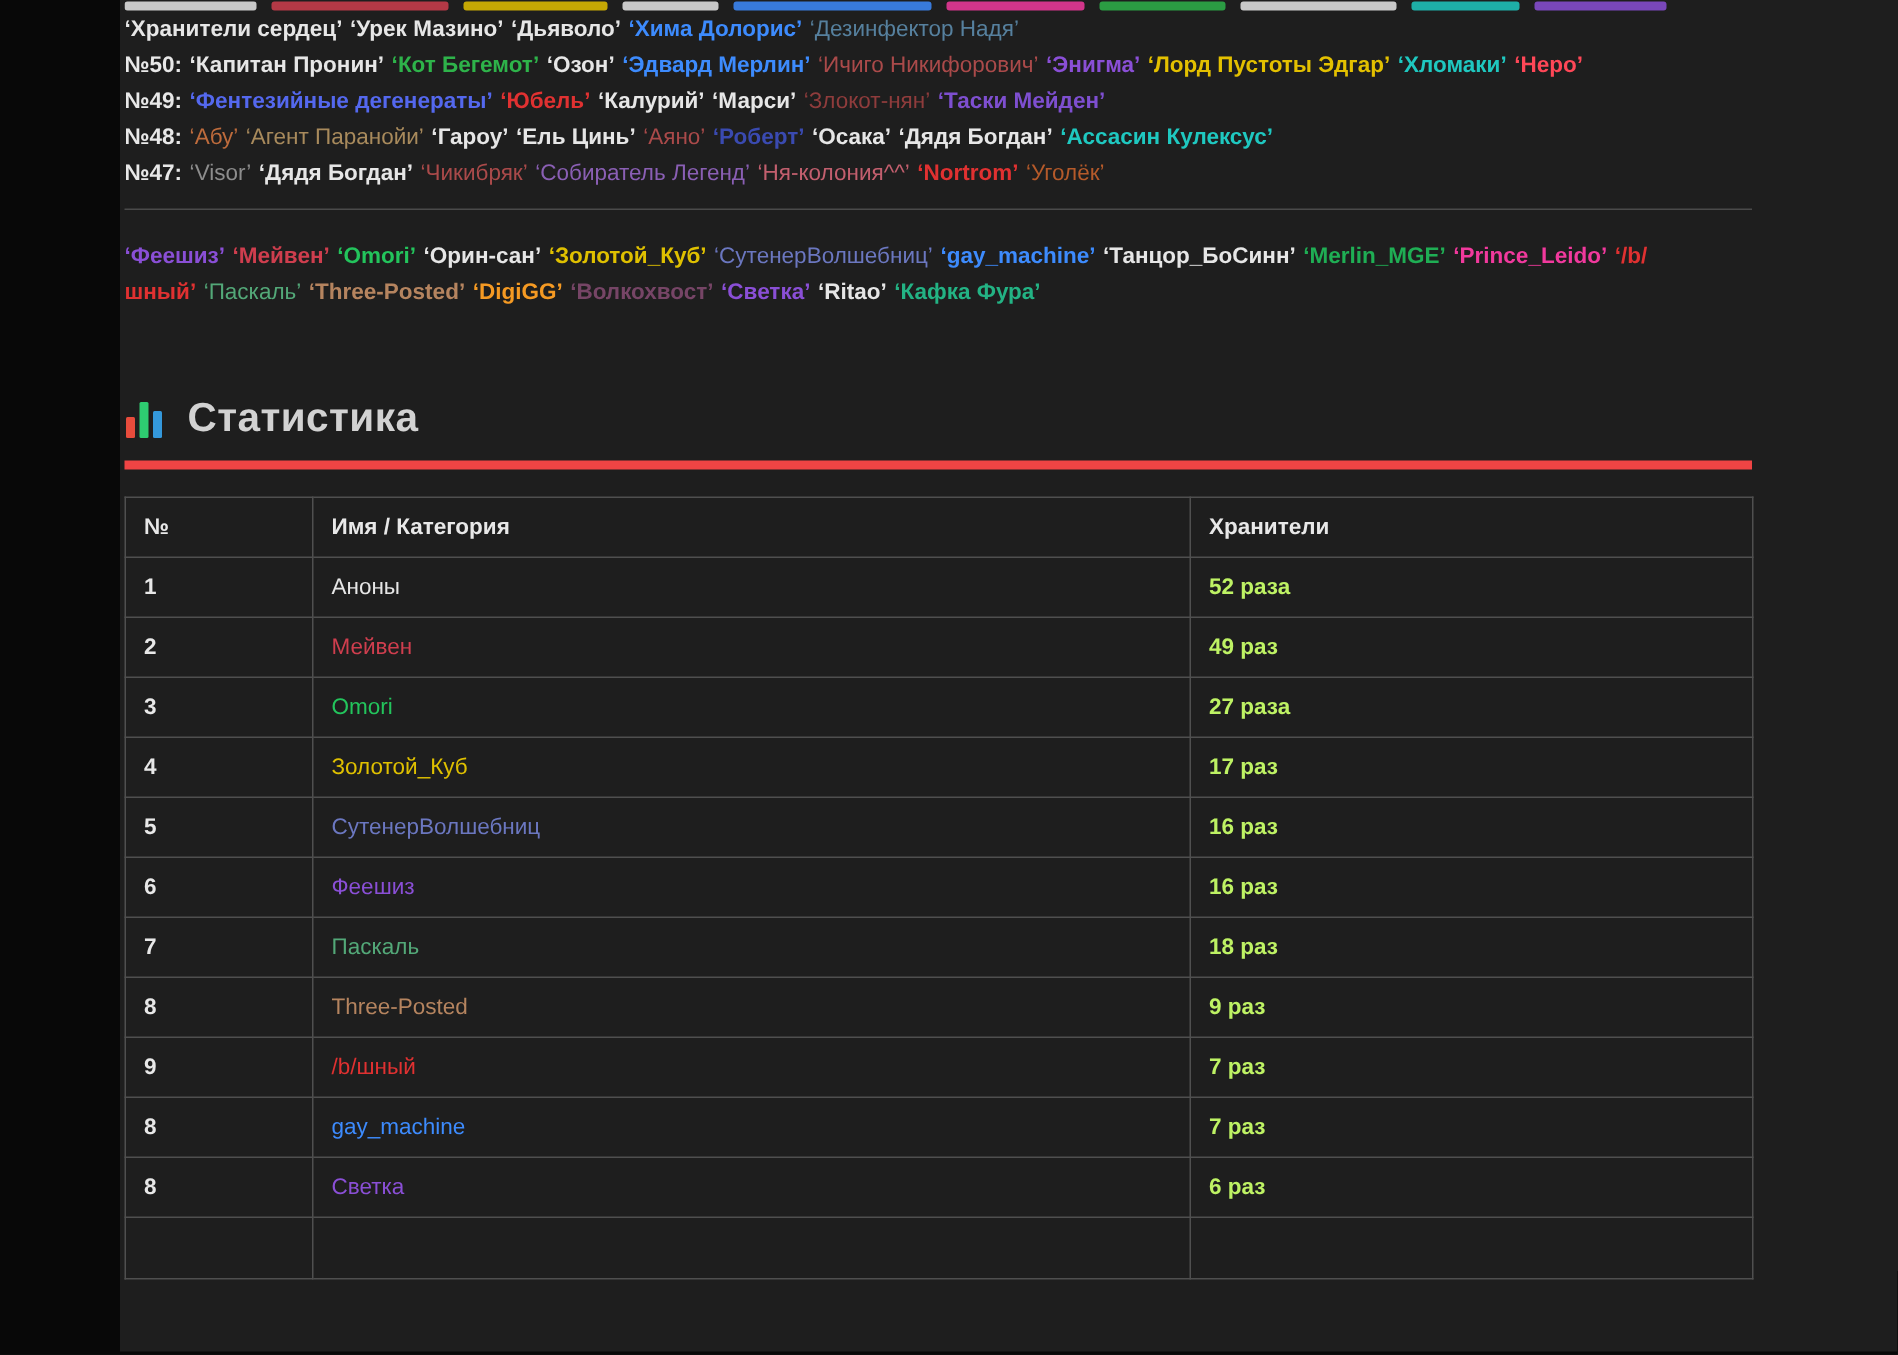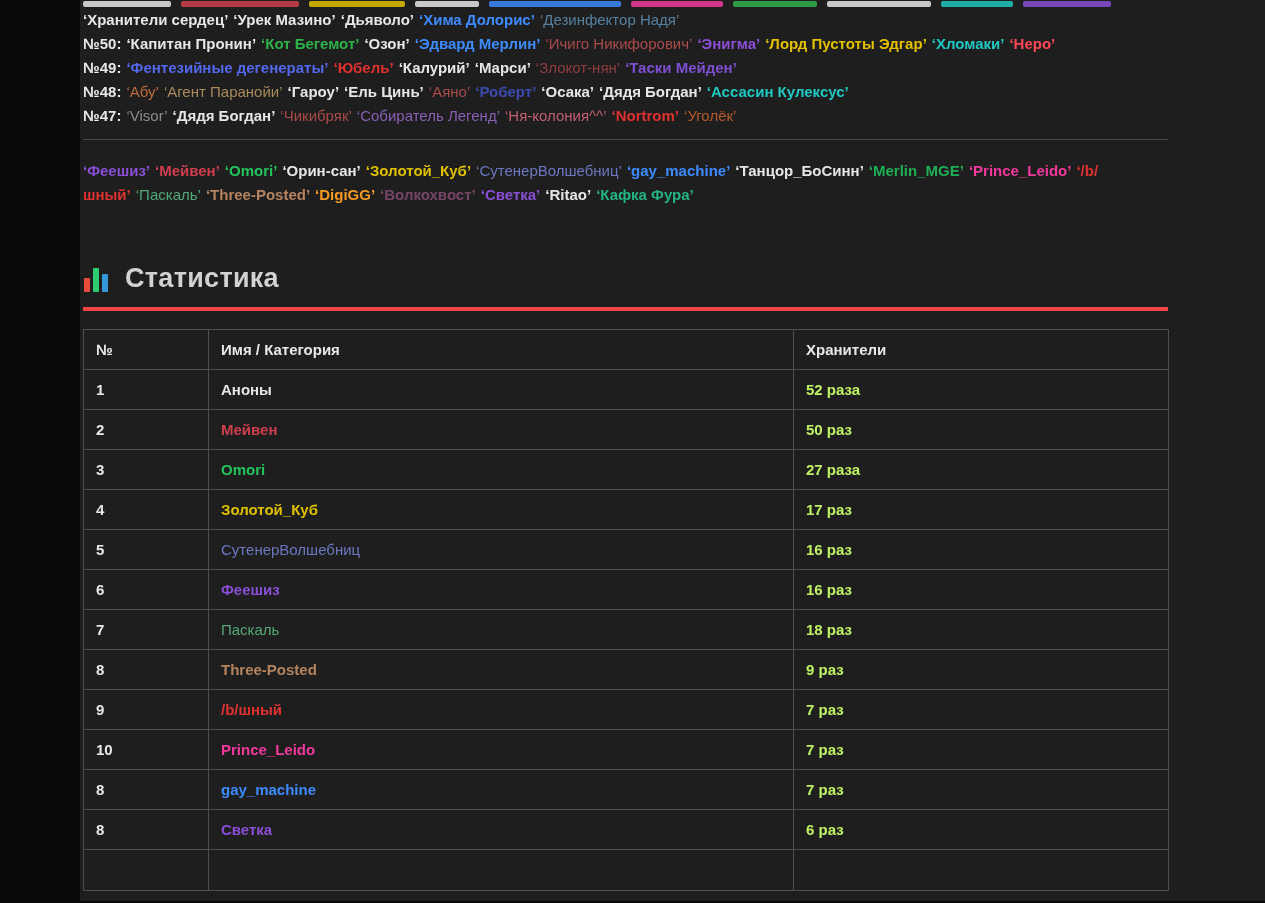--- a/index.html
+++ b/index.html
@@ -69,21 +69,21 @@
     margin: 0;
   }
   
   .stats-heading {
     margin-top: 56px;
     width: 1085px;
     display: flex;
     align-items: center;
     gap: 14px;
     padding-bottom: 13px;
-    border-bottom: 4px solid #ef4444;
+    border-bottom: 6px solid #ef4444;
   }
   .chart-icon {
     width: 27px; height: 26px;
     display: inline-flex;
     align-items: flex-end;
     gap: 3px;
     padding-left: 1px;
   }
   .chart-icon i {
     display: inline-block;
@@ -118,21 +118,21 @@
   }
   td.col-num {
     font-weight: 700;
     color: #e8e8e8;
   }
   td.col-count {
     color: #bef264;
     font-weight: 600;
   }
   td .row-name { font-weight: 400; }
-  td .row-name.b { font-weight: 700; }
+  td .row-name.b { font-weight: 400; }
   tr.clipped-row td { height: 20px; }
 </style>
 </head>
 <body>
 
 <div class="page">
   <div class="content">
 
     <div class="clipped-line">
         <span class="frag" style="background: rgb(230, 230, 230); width: 88px;"></span>
@@ -183,21 +183,21 @@
       </thead>
       <tbody>
           <tr>
             <td class="col-num">1</td>
             <td><span class="row-name b" style="color: rgb(230, 230, 230);">Аноны</span></td>
             <td class="col-count">52 раза</td>
           </tr>
           <tr>
             <td class="col-num">2</td>
             <td><span class="row-name b" style="color: rgb(207, 62, 78);">Мейвен</span></td>
-            <td class="col-count">50 раз</td>
+            <td class="col-count">49 раз</td>
           </tr>
           <tr>
             <td class="col-num">3</td>
             <td><span class="row-name b" style="color: rgb(35, 196, 92);">Omori</span></td>
             <td class="col-count">27 раза</td>
           </tr>
           <tr>
             <td class="col-num">4</td>
             <td><span class="row-name b" style="color: rgb(223, 192, 0);">Золотой_Куб</span></td>
             <td class="col-count">17 раз</td>
@@ -218,25 +218,20 @@
             <td class="col-count">18 раз</td>
           </tr>
           <tr>
             <td class="col-num">8</td>
             <td><span class="row-name b" style="color: rgb(181, 132, 95);">Three-Posted</span></td>
             <td class="col-count">9 раз</td>
           </tr>
           <tr>
             <td class="col-num">9</td>
             <td><span class="row-name b" style="color: rgb(224, 49, 49);">/b/шный</span></td>
-            <td class="col-count">7 раз</td>
-          </tr>
-          <tr>
-            <td class="col-num">10</td>
-            <td><span class="row-name b" style="color: rgb(241, 57, 157);">Prince_Leido</span></td>
             <td class="col-count">7 раз</td>
           </tr>
           <tr>
             <td class="col-num">8</td>
             <td><span class="row-name b" style="color: rgb(61, 139, 253);">gay_machine</span></td>
             <td class="col-count">7 раз</td>
           </tr>
           <tr>
             <td class="col-num">8</td>
             <td><span class="row-name b" style="color: rgb(138, 79, 214);">Светка</span></td>

